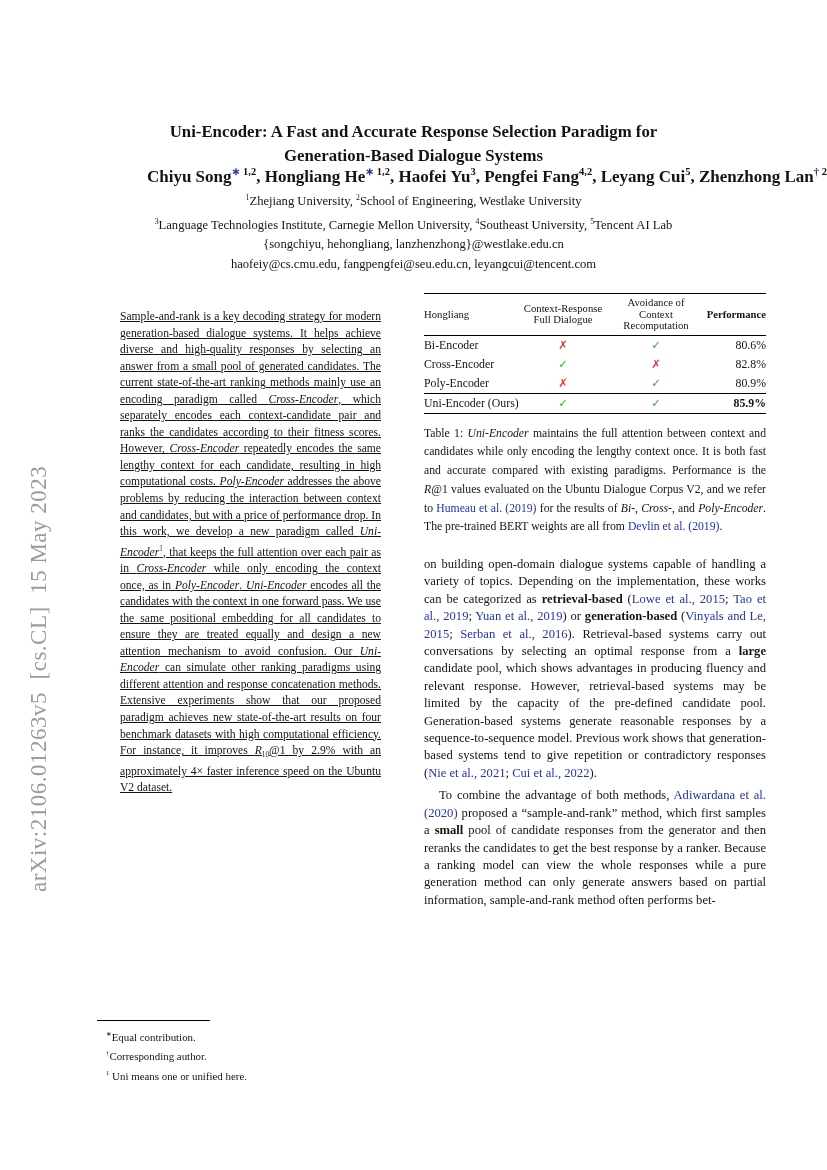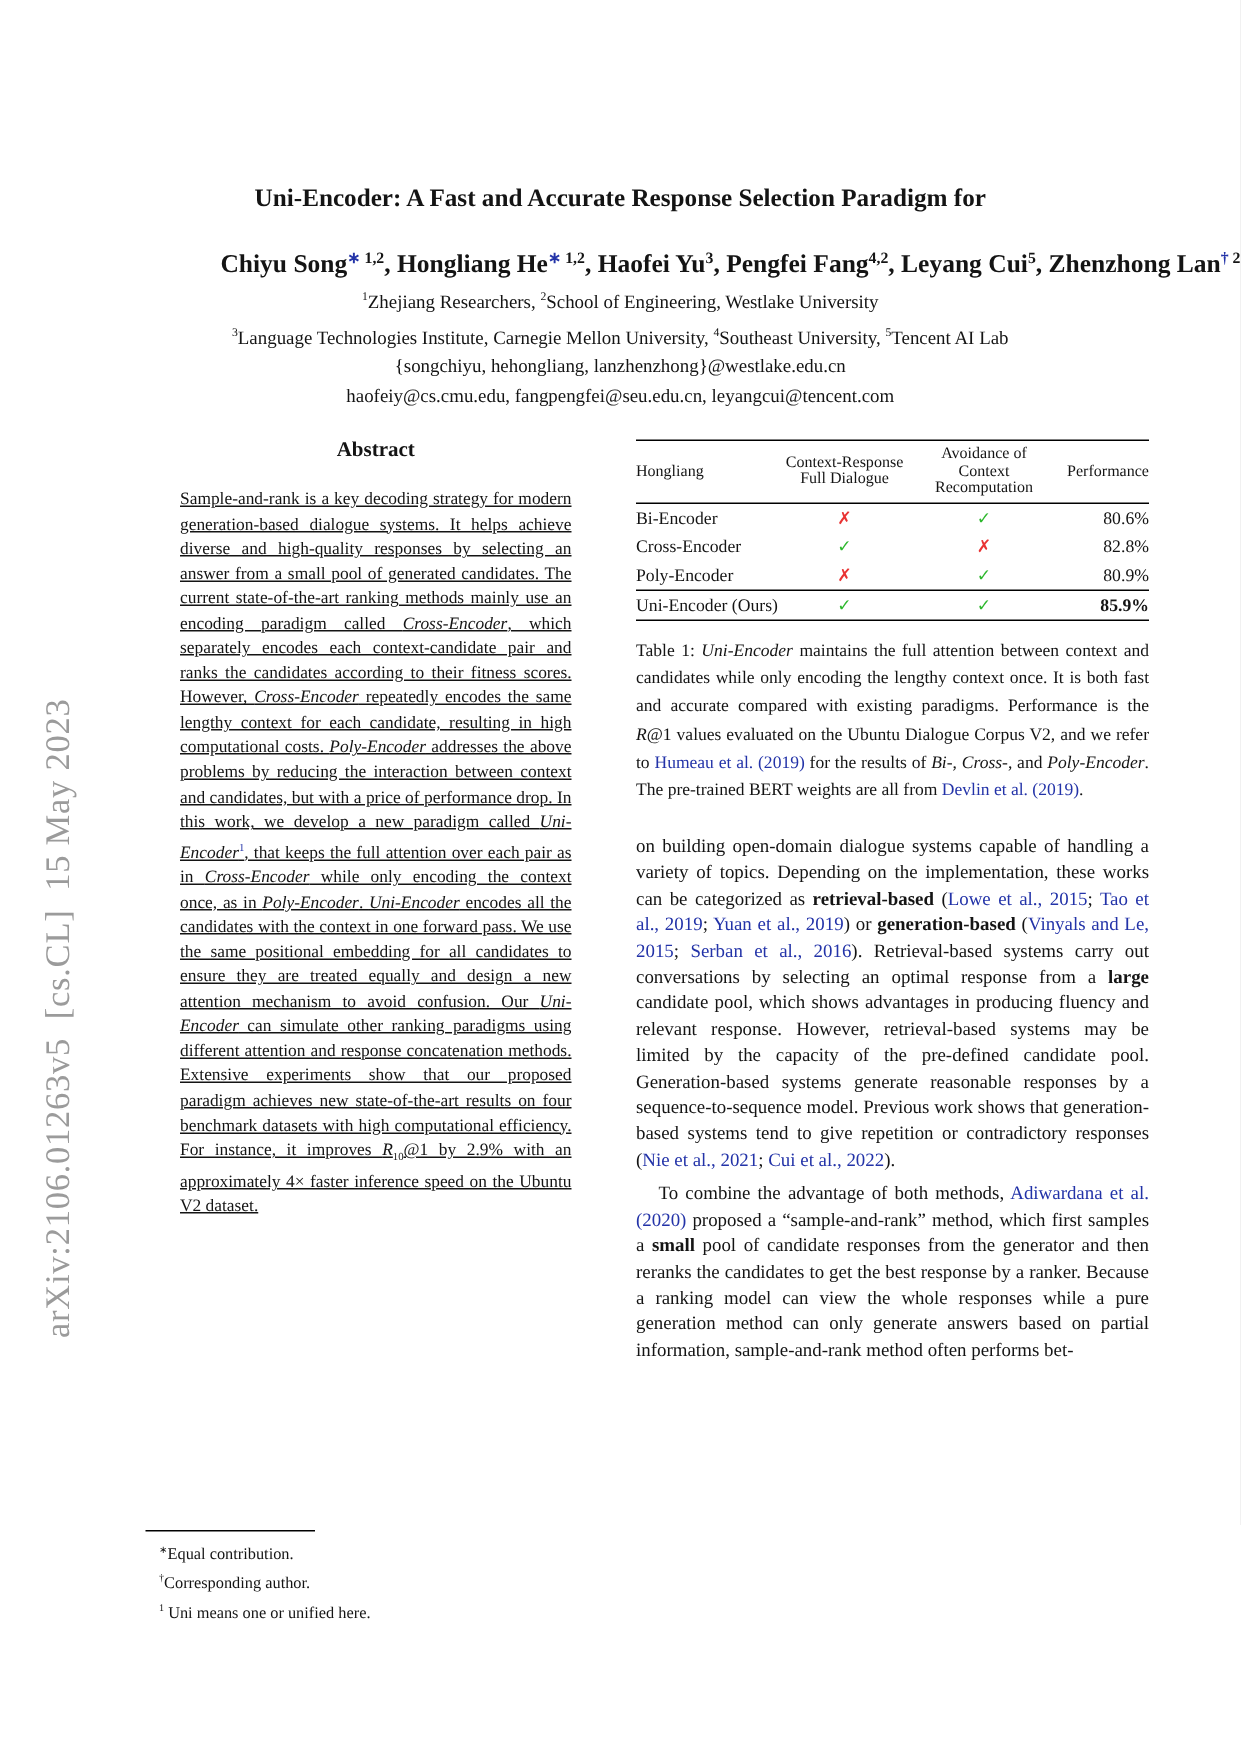--- a/index.html
+++ b/index.html
@@ -34,21 +34,21 @@
   
   .footnotes{position:absolute;left:97px;top:1020px;width:307px;font-size:10.9px;line-height:15.8px;}
   .fn-rule{width:113px;border-top:1px solid #000;margin-bottom:5px;}
   .fn{padding-left:9px;}
   
   .ptable{border-top:1px solid #000;border-bottom:1px solid #000;font-size:11.8px;}
   .thead{display:grid;grid-template-columns:90px 98px 88px 66px;align-items:center;
     font-size:10.7px;line-height:11.6px;padding:3px 0;border-bottom:1px solid #000;}
   .thead .hc{text-align:center;}
   .thead .hc:first-child{text-align:left;}
-  .thead .hc:last-child{text-align:right;}
+  .thead .hc:last-child{text-align:right;font-weight:bold;}
   .trow{display:grid;grid-template-columns:90px 98px 88px 66px;align-items:center;height:19px;}
   .trow.thick-top{border-top:1.8px solid #000;}
   .cell{white-space:nowrap;}
   .c-center{text-align:center;}
   .c-right{text-align:right;}
   .glyph{font-family:"DejaVu Sans", sans-serif;font-size:11.5px;font-weight:bold;}
   .tcaption{margin-top:11px;font-size:11.7px;line-height:18.7px;text-align:justify;}
   .col-right .p1{margin-top:19px;}
   .col-right .p2{margin-top:5px;text-indent:15px;}
   
@@ -61,33 +61,33 @@
 </style>
 </head>
 <body>
 
 <div class="page">
 
   <div class="watermark">arXiv:2106.01263v5  [cs.CL]  15 May 2023</div>
 
   <div class="title">
     <div>Uni-Encoder: A Fast and Accurate Response Selection Paradigm for</div>
+    <div>Generation-Based Dialogue Systems</div>
   </div>
 
   <div class="authors"><span>Chiyu Song</span><span class="seg-supc">∗ </span><span class="seg-sup">1,2</span><span>, Hongliang He</span><span class="seg-supc">∗ </span><span class="seg-sup">1,2</span><span>, Haofei Yu</span><span class="seg-sup">3</span><span>, Pengfei Fang</span><span class="seg-sup">4,2</span><span>, Leyang Cui</span><span class="seg-sup">5</span><span>, Zhenzhong Lan</span><span class="seg-supc">† </span><span class="seg-sup">2</span></div>
 
   <div class="affils">
-    <div><span class="seg-sup">1</span><span>Zhejiang Researchers, </span><span class="seg-sup">2</span><span>School of Engineering, Westlake University</span></div>
+    <div><span class="seg-sup">1</span><span>Zhejiang University, </span><span class="seg-sup">2</span><span>School of Engineering, Westlake University</span></div>
     <div><span class="seg-sup">3</span><span>Language Technologies Institute, Carnegie Mellon University, </span><span class="seg-sup">4</span><span>Southeast University, </span><span class="seg-sup">5</span><span>Tencent AI Lab</span></div>
     <div>{songchiyu, hehongliang, lanzhenzhong}@westlake.edu.cn</div>
     <div>haofeiy@cs.cmu.edu, fangpengfei@seu.edu.cn, leyangcui@tencent.com</div>
   </div>
 
   <div class="col-left">
-    <div class="abs-heading">Abstract</div>
     <div class="abs-body"><span>Sample-and-rank is a key decoding strategy for modern generation-based dialogue systems.  It helps achieve diverse and high-quality responses by selecting an answer from a small pool of generated candidates.  The current state-of-the-art ranking methods mainly use an encoding paradigm called </span><span class="seg-i">Cross-Encoder</span><span>, which separately encodes each context-candidate pair and ranks the candidates according to their fitness scores. However, </span><span class="seg-i">Cross-Encoder</span><span> repeatedly encodes the same lengthy context for each candidate, resulting in high computational costs.  </span><span class="seg-i">Poly-Encoder</span><span> addresses the above problems by reducing the interaction between context and candidates, but with a price of performance drop. In this work, we develop a new paradigm called </span><span class="seg-i">Uni-Encoder</span><span class="seg-supc">1</span><span>, that keeps the full attention over each pair as in </span><span class="seg-i">Cross-Encoder</span><span> while only encoding the context once, as in </span><span class="seg-i">Poly-Encoder</span><span>.  </span><span class="seg-i">Uni-Encoder</span><span> encodes all the candidates with the context in one forward pass. We use the same positional embedding for all candidates to ensure they are treated equally and design a new attention mechanism to avoid confusion.  Our </span><span class="seg-i">Uni-Encoder</span><span> can simulate other ranking paradigms using different attention and response concatenation methods. Extensive experiments show that our proposed paradigm achieves new state-of-the-art results on four benchmark datasets with high computational efficiency.  For instance, it improves </span><span class="seg-i">R</span><span class="seg-sub">10</span><span>@1 by 2.9% with an approximately 4× faster inference speed on the Ubuntu V2 dataset.</span></div>
   </div>
 
   <div class="footnotes">
     <div class="fn-rule"></div>
     <div class="fn"><span class="seg-sup">∗</span><span>Equal contribution.</span></div>
     <div class="fn"><span class="seg-sup">†</span><span>Corresponding author.</span></div>
     <div class="fn"><span class="seg-sup">1</span><span>  Uni means one or unified here.</span></div>
   </div>
 

